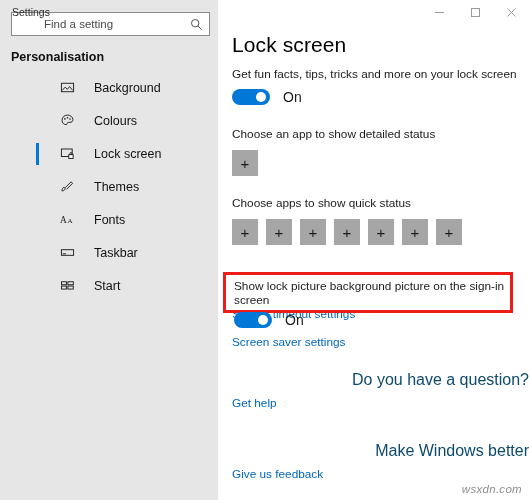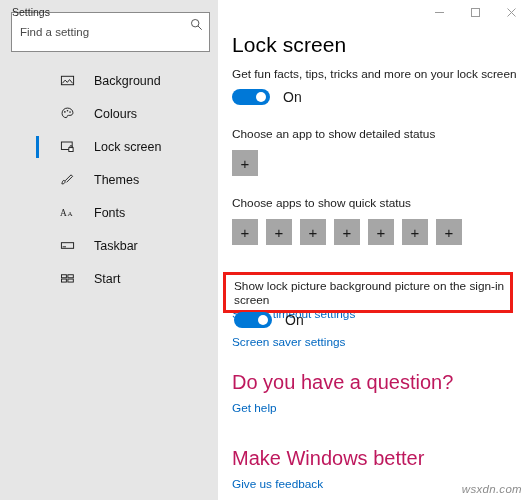--- a/index.html
+++ b/index.html
@@ -83,27 +83,28 @@
     color: #202020;
   }
   .home-label {
     font-size: 12.5px;
     color: #111111;
     margin-left: 16px;
   }
   .search-wrap {
     margin: 12px 0 12px 11px;
     width: 199px;
-    height: 40px;
+    height: 24px;
     background: #ffffff;
     border: 1px solid #8a8a8a;
     box-sizing: border-box;
     display: flex;
     align-items: center;
     position: relative;
+    padding-left: 24px;
   }
   .search-input {
     border: none;
     outline: none;
     background: transparent;
     font-family: "Liberation Sans", sans-serif;
     font-size: 11.5px;
     color: #3a3a3a;
     padding: 0 22px 0 8px;
     width: 100%;
@@ -224,24 +225,25 @@
   }
   .link {
     display: block;
     font-size: 11.8px;
     color: #0067c0;
     text-decoration: none;
     margin-top: 14px;
     width: max-content;
   }
   .heading2 {
-    font-size: 20px;
-    color: #be185d;
+    font-size: 16px;
+    color: #0c4a6e;
     margin-top: 22px;
     font-weight: normal;
+    text-align: right;
   }
   .link-tight {
     margin-top: 7px;
   }
 
   
   .highlight-box {
     position: absolute;
     left: 5px;
     top: 272px;
@@ -302,20 +304,21 @@
     <div class="search-wrap">
       <input class="search-input" type="text" placeholder="Find a setting" style="">
       <span class="search-icon">
         <svg width="13" height="13" viewBox="0 0 14 14">
           <circle cx="5.6" cy="5.6" r="4" fill="none" stroke="#4a4a4a" stroke-width="1"></circle>
           <line x1="8.6" y1="8.6" x2="12.6" y2="12.6" stroke="#4a4a4a" stroke-width="1"></line>
         </svg>
       </span>
     </div>
 
+    <div class="section-title">Personalisation</div>
 
     <div class="nav-list">
 
       <div class="nav-item">
         <span class="nav-icon">
           <svg width="15" height="15" viewBox="0 0 16 16">
             <rect x="1.5" y="3.5" width="13" height="9" fill="none" stroke="#1d1d1d" stroke-width="1"></rect>
             <path d="M2.5 11 L5.5 7.6 L7.8 10 L10.2 7 L13.5 11" fill="none" stroke="#1d1d1d" stroke-width="1"></path>
           </svg>
         </span>

